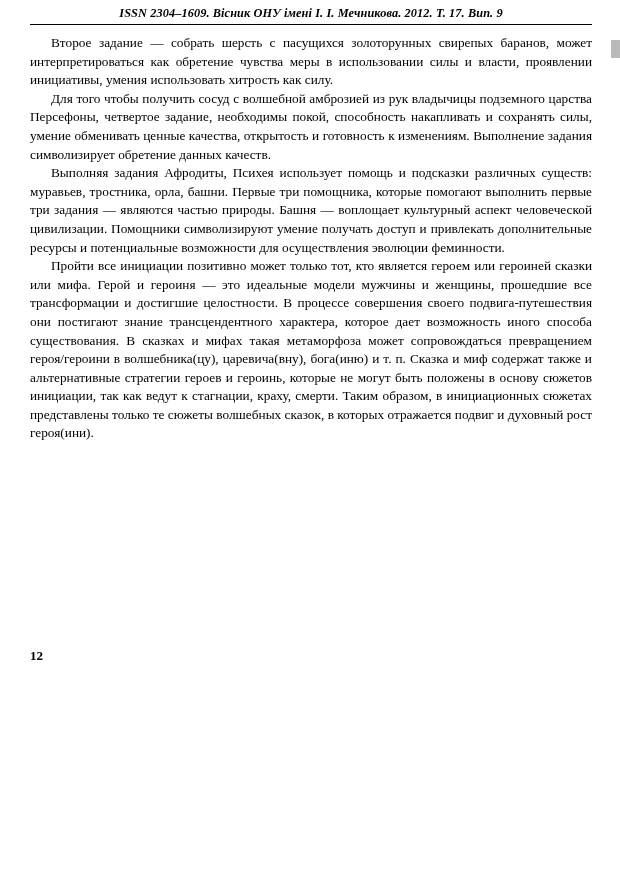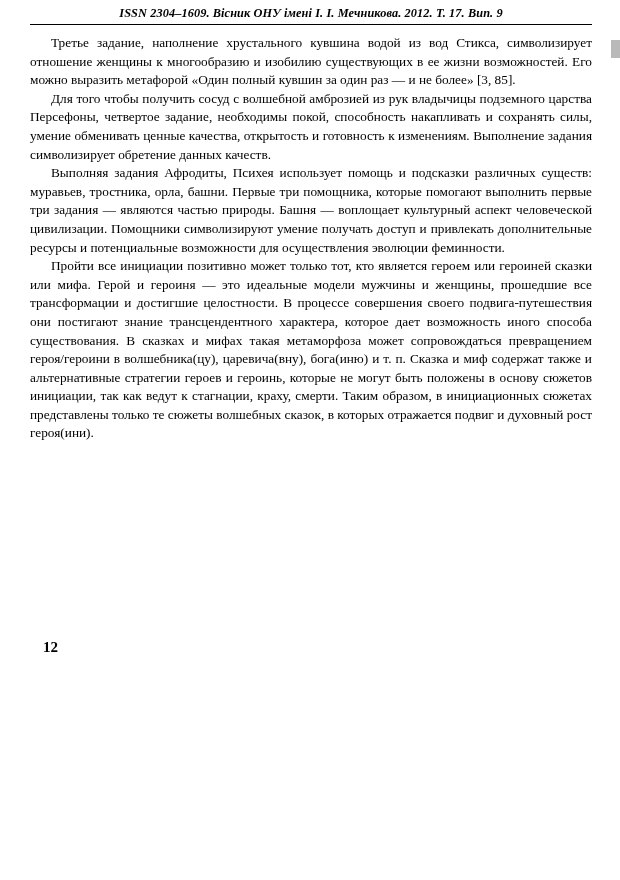--- a/index.html
+++ b/index.html
@@ -48,24 +48,23 @@
   }
   .body-text p.indent {
     text-indent: 21px;
   }
   .body-text p b {
     font-weight: bold;
   }
   .footer {
     position: absolute;
     left: 30px;
-    bottom: 12px;
-    font-size: 15px;
+    bottom: 4px;
+    font-size: 13px;
     font-weight: bold;
-    margin-left: 13px;
   }
   
   .edge-marker {
     position: absolute;
     right: 0;
     top: 40px;
     width: 9px;
     height: 18px;
     background: #b9b9b9;
   }
@@ -79,21 +78,21 @@
   }
 </style>
 </head>
 <body>
 
 <div class="page">
 
   <div class="header">ISSN 2304–1609. Вісник ОНУ імені І. І. Мечникова. 2012. Т. 17. Вип. 9</div>
 
   <div class="body-text">
-      <p class="indent">Третье задание, наполнение хрустального кувшина водой из вод Стикса, символизирует отношение женщины к многообразию и изобилию существующих в ее жизни возможностей. Его можно выразить метафорой «Один полный кувшин за один раз — и не более» [3, 85].</p>
+      <p class="indent">Второе задание — собрать шерсть с пасущихся золоторунных свирепых баранов, может интерпретироваться как обретение чувства меры в использовании силы и власти, проявлении инициативы, умения использовать хитрость как силу.</p>
       <p class="indent">Для того чтобы получить сосуд с волшебной амброзией из рук владычицы подземного царства Персефоны, четвертое задание, необходимы покой, способность накапливать и сохранять силы, умение обменивать ценные качества, открытость и готовность к изменениям. Выполнение задания символизирует обретение данных качеств.</p>
       <p class="indent">Выполняя задания Афродиты, Психея использует помощь и подсказки различных существ: муравьев, тростника, орла, башни. Первые три помощника, которые помогают выполнить первые три задания — являются частью природы. Башня — воплощает культурный аспект человеческой цивилизации. Помощники символизируют умение получать доступ и привлекать дополнительные ресурсы и потенциальные возможности для осуществления эволюции феминности.</p>
       <p class="indent">Пройти все инициации позитивно может только тот, кто является героем или героиней сказки или мифа. Герой и героиня — это идеальные модели мужчины и женщины, прошедшие все трансформации и достигшие целостности. В процессе совершения своего подвига-путешествия они постигают знание трансцендентного характера, которое дает возможность иного способа существования. В сказках и мифах такая метаморфоза может сопровождаться превращением героя/героини в волшебника(цу), царевича(вну), бога(иню) и т. п. Сказка и миф содержат также и альтернативные стратегии героев и героинь, которые не могут быть положены в основу сюжетов инициации, так как ведут к стагнации, краху, смерти. Таким образом, в инициационных сюжетах представлены только те сюжеты волшебных сказок, в которых отражается подвиг и духовный рост героя(ини).</p>
     </div>
 
   <div class="footer">12</div>
 </div>
 
 <div class="edge-strip"></div>
 <div class="edge-marker"></div>

